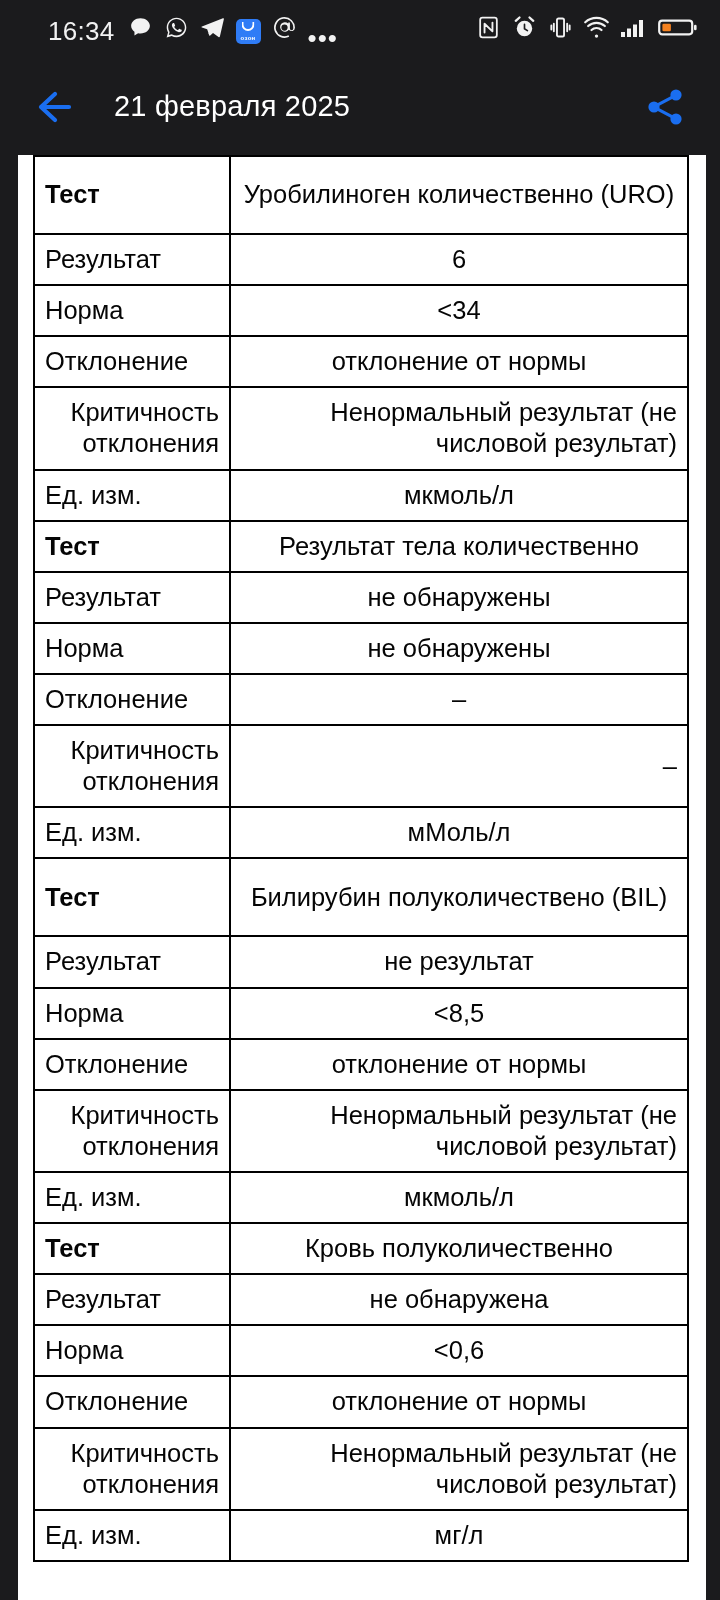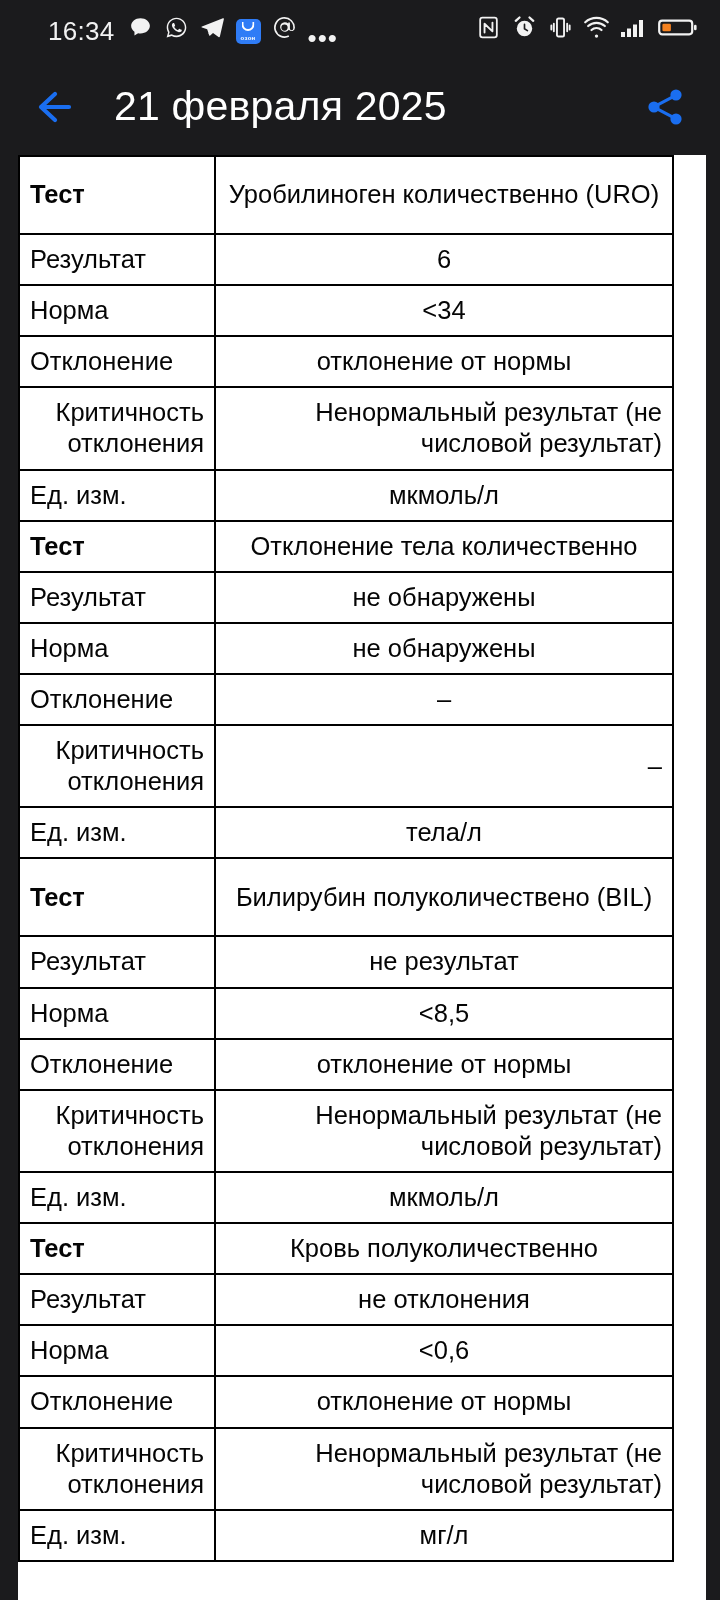--- a/index.html
+++ b/index.html
@@ -105,21 +105,21 @@
     width: 60px; height: 60px;
     display: flex;
     align-items: center;
     justify-content: center;
     cursor: pointer;
     flex: 0 0 auto;
   }
   .header-title {
     flex: 1 1 auto;
     color: #ffffff;
-    font-size: 41px;
+    font-size: 29px;
     font-weight: 400;
     letter-spacing: 0.2px;
     margin-left: 30px;
     white-space: nowrap;
     overflow: hidden;
     text-overflow: ellipsis;
   }
   .share-btn {
     width: 58px; height: 58px;
     display: flex;
@@ -141,20 +141,21 @@
     margin-left: 18px;
     width: 688px;
     background: #ffffff;
     padding: 0;
     position: relative;
   }
 
   table.report {
     border-collapse: collapse;
     width: 656px;
+    margin-left: 15px;
     table-layout: fixed;
     margin-top: 0;
   }
   table.report td {
     border: 2px solid #000000;
     color: #050505;
     font-size: 25.5px;
     line-height: 1.22;
     padding: 9px 10px;
     vertical-align: middle;
@@ -315,41 +316,41 @@
             <td class="key">Критичность отклонения</td>
             <td class="val">Ненормальный результат (не числовой результат)</td>
           </tr>
           <tr class="h-norm">
             <td class="key">Ед. изм.</td>
             <td class="val">мкмоль/л</td>
           </tr>
 
           <tr class="test-row h-norm">
             <td class="key">Тест</td>
-            <td class="val">Отклонение тела количественно</td>
+            <td class="val">Результат тела количественно</td>
           </tr>
           <tr class="h-norm">
             <td class="key">Результат</td>
             <td class="val">не обнаружены</td>
           </tr>
           <tr class="h-norm">
             <td class="key">Норма</td>
             <td class="val">не обнаружены</td>
           </tr>
           <tr class="h-norm">
             <td class="key">Отклонение</td>
             <td class="val">–</td>
           </tr>
           <tr class="h-crit">
             <td class="key">Критичность отклонения</td>
             <td class="val">–</td>
           </tr>
           <tr class="h-norm">
             <td class="key">Ед. изм.</td>
-            <td class="val">тела/л</td>
+            <td class="val">мМоль/л</td>
           </tr>
 
           <tr class="test-row h-tall">
             <td class="key">Тест</td>
             <td class="val">Билирубин полуколичествено (BIL)</td>
           </tr>
           <tr class="h-norm">
             <td class="key">Результат</td>
             <td class="val">не результат</td>
           </tr>
@@ -369,21 +370,21 @@
             <td class="key">Ед. изм.</td>
             <td class="val">мкмоль/л</td>
           </tr>
 
           <tr class="test-row h-norm">
             <td class="key">Тест</td>
             <td class="val">Кровь полуколичественно</td>
           </tr>
           <tr class="h-norm">
             <td class="key">Результат</td>
-            <td class="val">не отклонения</td>
+            <td class="val">не обнаружена</td>
           </tr>
           <tr class="h-norm">
             <td class="key">Норма</td>
             <td class="val">&lt;0,6</td>
           </tr>
           <tr class="h-norm">
             <td class="key">Отклонение</td>
             <td class="val">отклонение от нормы</td>
           </tr>
           <tr class="h-crit">

